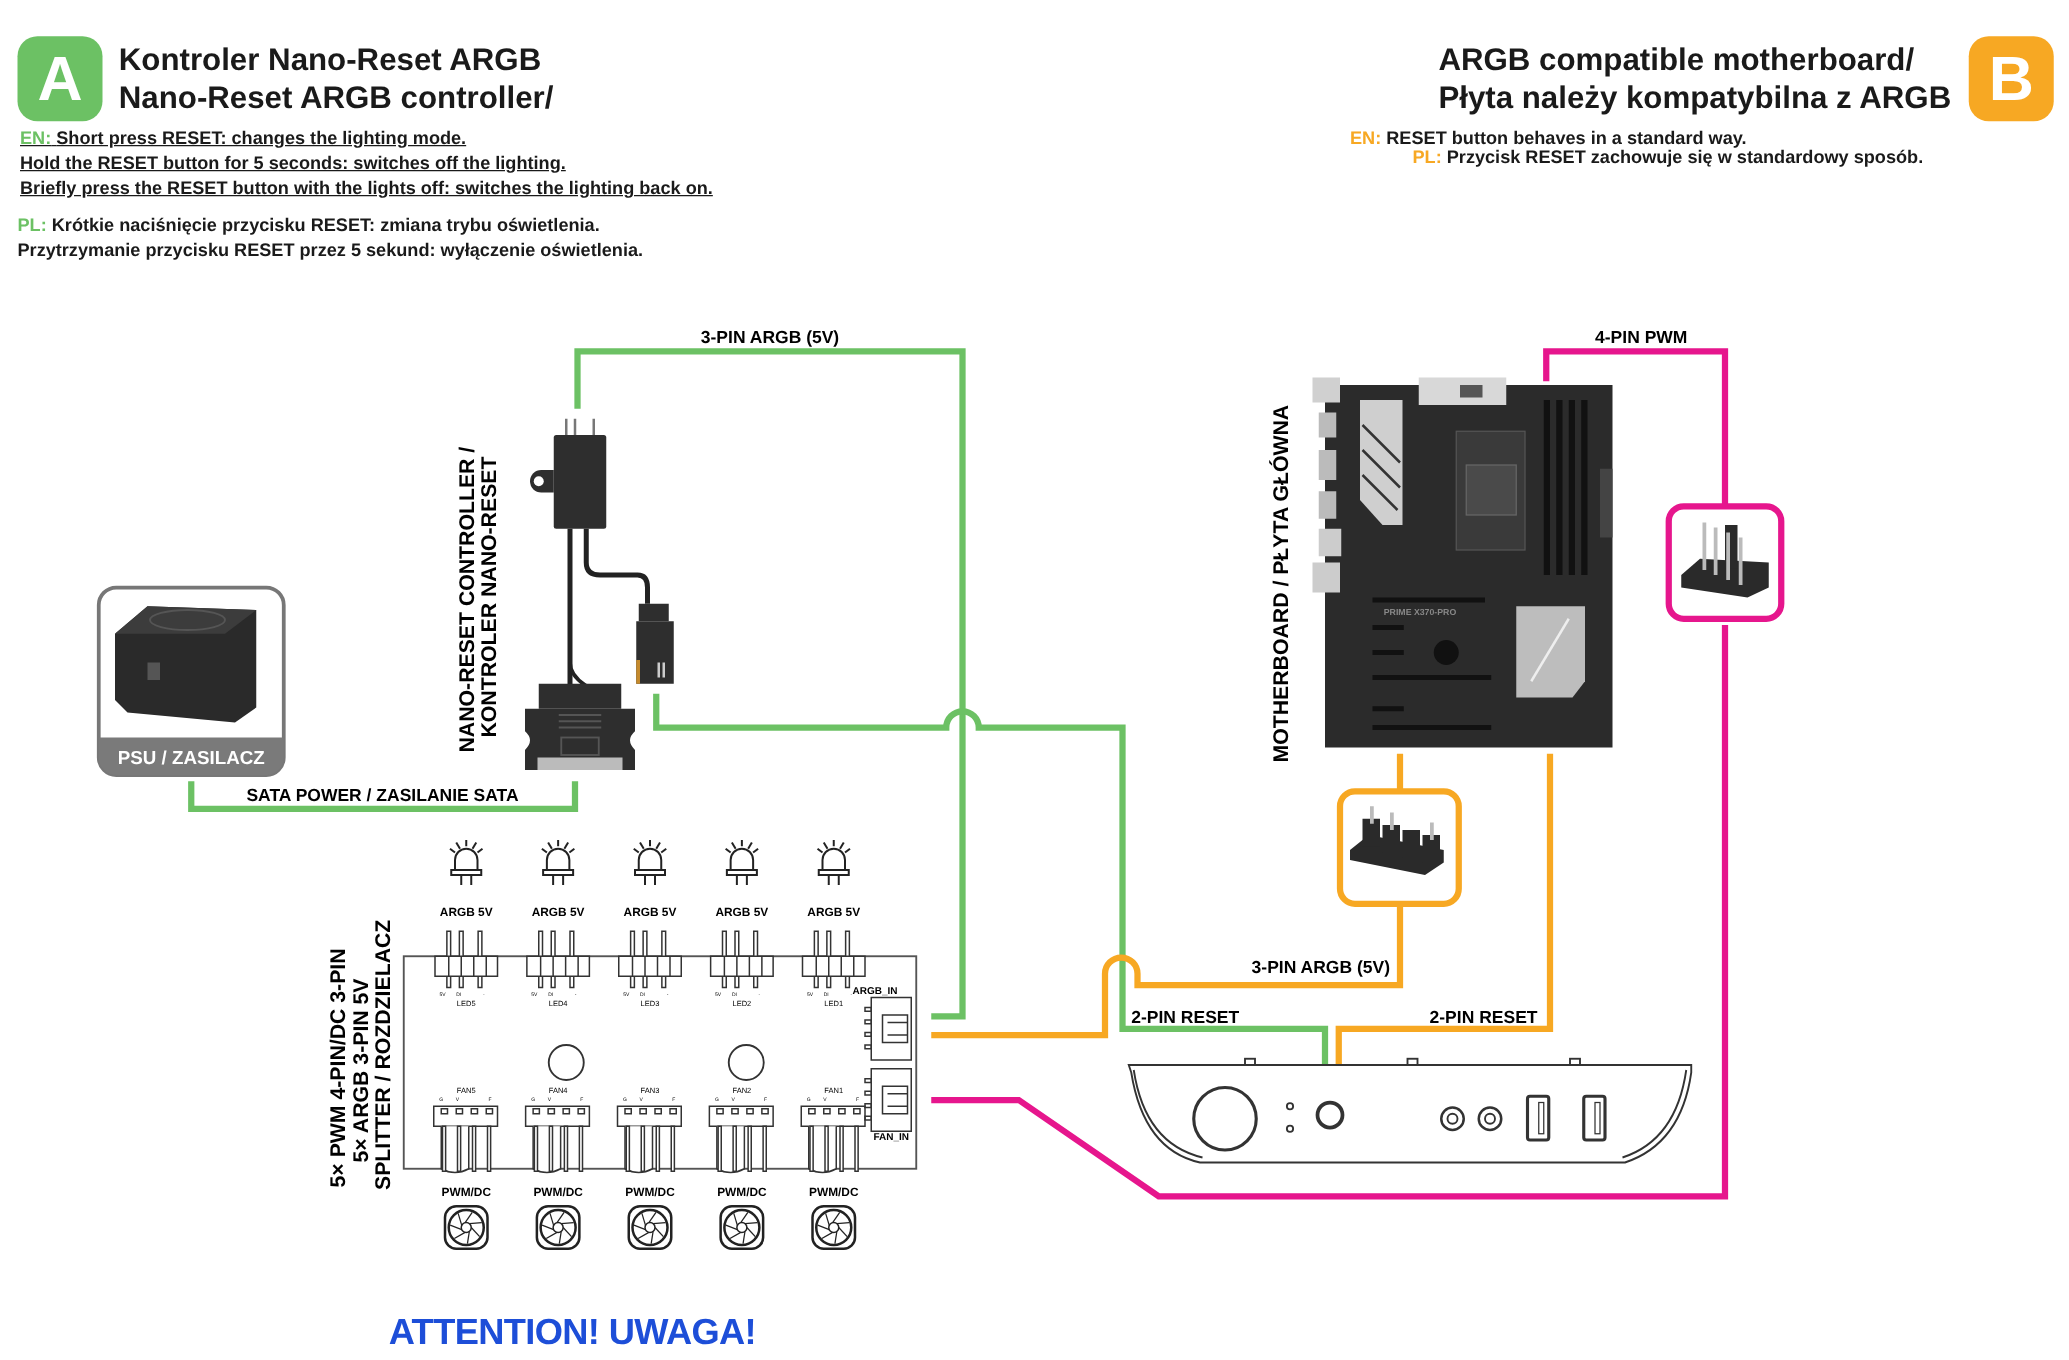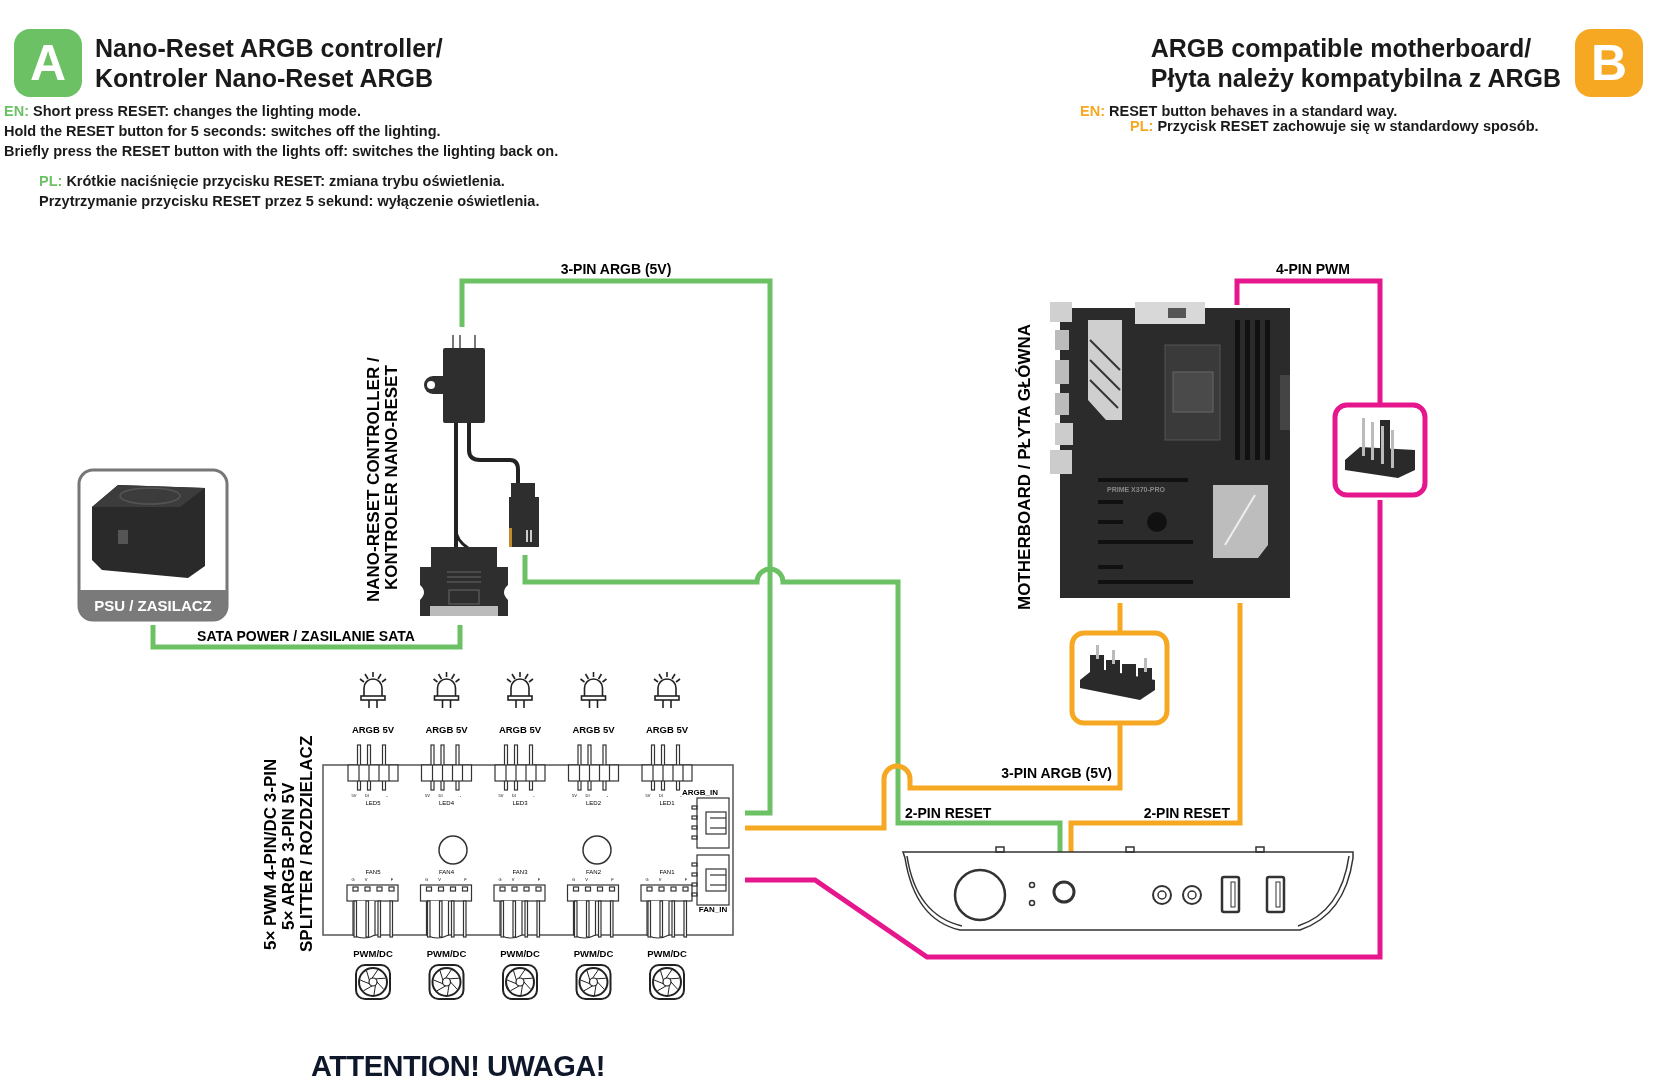--- a/index.html
+++ b/index.html
@@ -13,29 +13,29 @@
   svg text{font-family:"Liberation Sans","DejaVu Sans",sans-serif;}
   .clipped-top{position:absolute;left:900px;top:-12px;height:16px;width:560px;overflow:hidden;font-size:15px;color:#333;}
 </style>
 </head>
 <body>
 
 <div class="clipped-top"></div>
 
 <div class="abs badge" style="left:14px;top:29px;background:#6cc164;">A</div>
 <div class="abs title" style="left:95px;top:33px;">
+  <div>Kontroler Nano-Reset ARGB</div>
   <div>Nano-Reset ARGB controller/</div>
-  <div>Kontroler Nano-Reset ARGB</div>
-</div>
-<div class="abs desc" style="left:4px;top:101px;width:900px;">
+</div>
+<div class="abs desc" style="left:16px;top:101px;width:900px;text-decoration:underline;">
   <div><span class="lbl-en-a">EN:</span> <span>Short press RESET: changes the lighting mode.</span></div>
   <div>Hold the RESET button for 5 seconds: switches off the lighting.</div>
   <div>Briefly press the RESET button with the lights off: switches the lighting back on.</div>
 </div>
-<div class="abs desc" style="left:14px;top:171px;width:900px;margin-left:25px;">
+<div class="abs desc" style="left:14px;top:171px;width:900px;">
   <div><span class="lbl-en-a">PL:</span> <span>Krótkie naciśnięcie przycisku RESET: zmiana trybu oświetlenia.</span></div>
   <div>Przytrzymanie przycisku RESET przez 5 sekund: wyłączenie oświetlenia.</div>
 </div>
 
 <div class="abs badge" style="left:1575px;top:29px;background:#f7a823;">B</div>
 <div class="abs title" style="right:94px;top:33px;">
   <div>ARGB compatible motherboard/</div>
   <div>Płyta należy kompatybilna z ARGB</div>
 </div>
 <div class="abs desc" style="left:1080px;top:101px;">
@@ -514,15 +514,15 @@
       <rect x="692" y="883" width="5" height="3"></rect>
       <rect x="692" y="893" width="5" height="3"></rect>
   </g>
   <text x="713" y="912" font-size="8" font-weight="bold" text-anchor="middle">FAN_IN</text>
 
   <text transform="translate(276,950) rotate(-90)" font-size="17" font-weight="bold">5× PWM 4-PIN/DC 3-PIN</text>
   <text transform="translate(294,930) rotate(-90)" font-size="17" font-weight="bold">5× ARGB 3-PIN 5V</text>
   <text transform="translate(312,952) rotate(-90)" font-size="17" font-weight="bold">SPLITTER / ROZDZIELACZ</text>
 </svg>
 
-<div class="abs" style="left:311px;top:1050px;font-size:29px;font-weight:bold;color:#0f172a;letter-spacing:-0.5px;">ATTENTION! UWAGA!</div>
+<div class="abs" style="left:311px;top:1050px;font-size:29px;font-weight:bold;color:#1d4ed8;letter-spacing:-0.5px;">ATTENTION! UWAGA!</div>
 <div class="abs desc" style="left:596px;top:1047px;font-size:14px;line-height:20px;font-weight:normal;">
 </div>
 
 </body></html>

